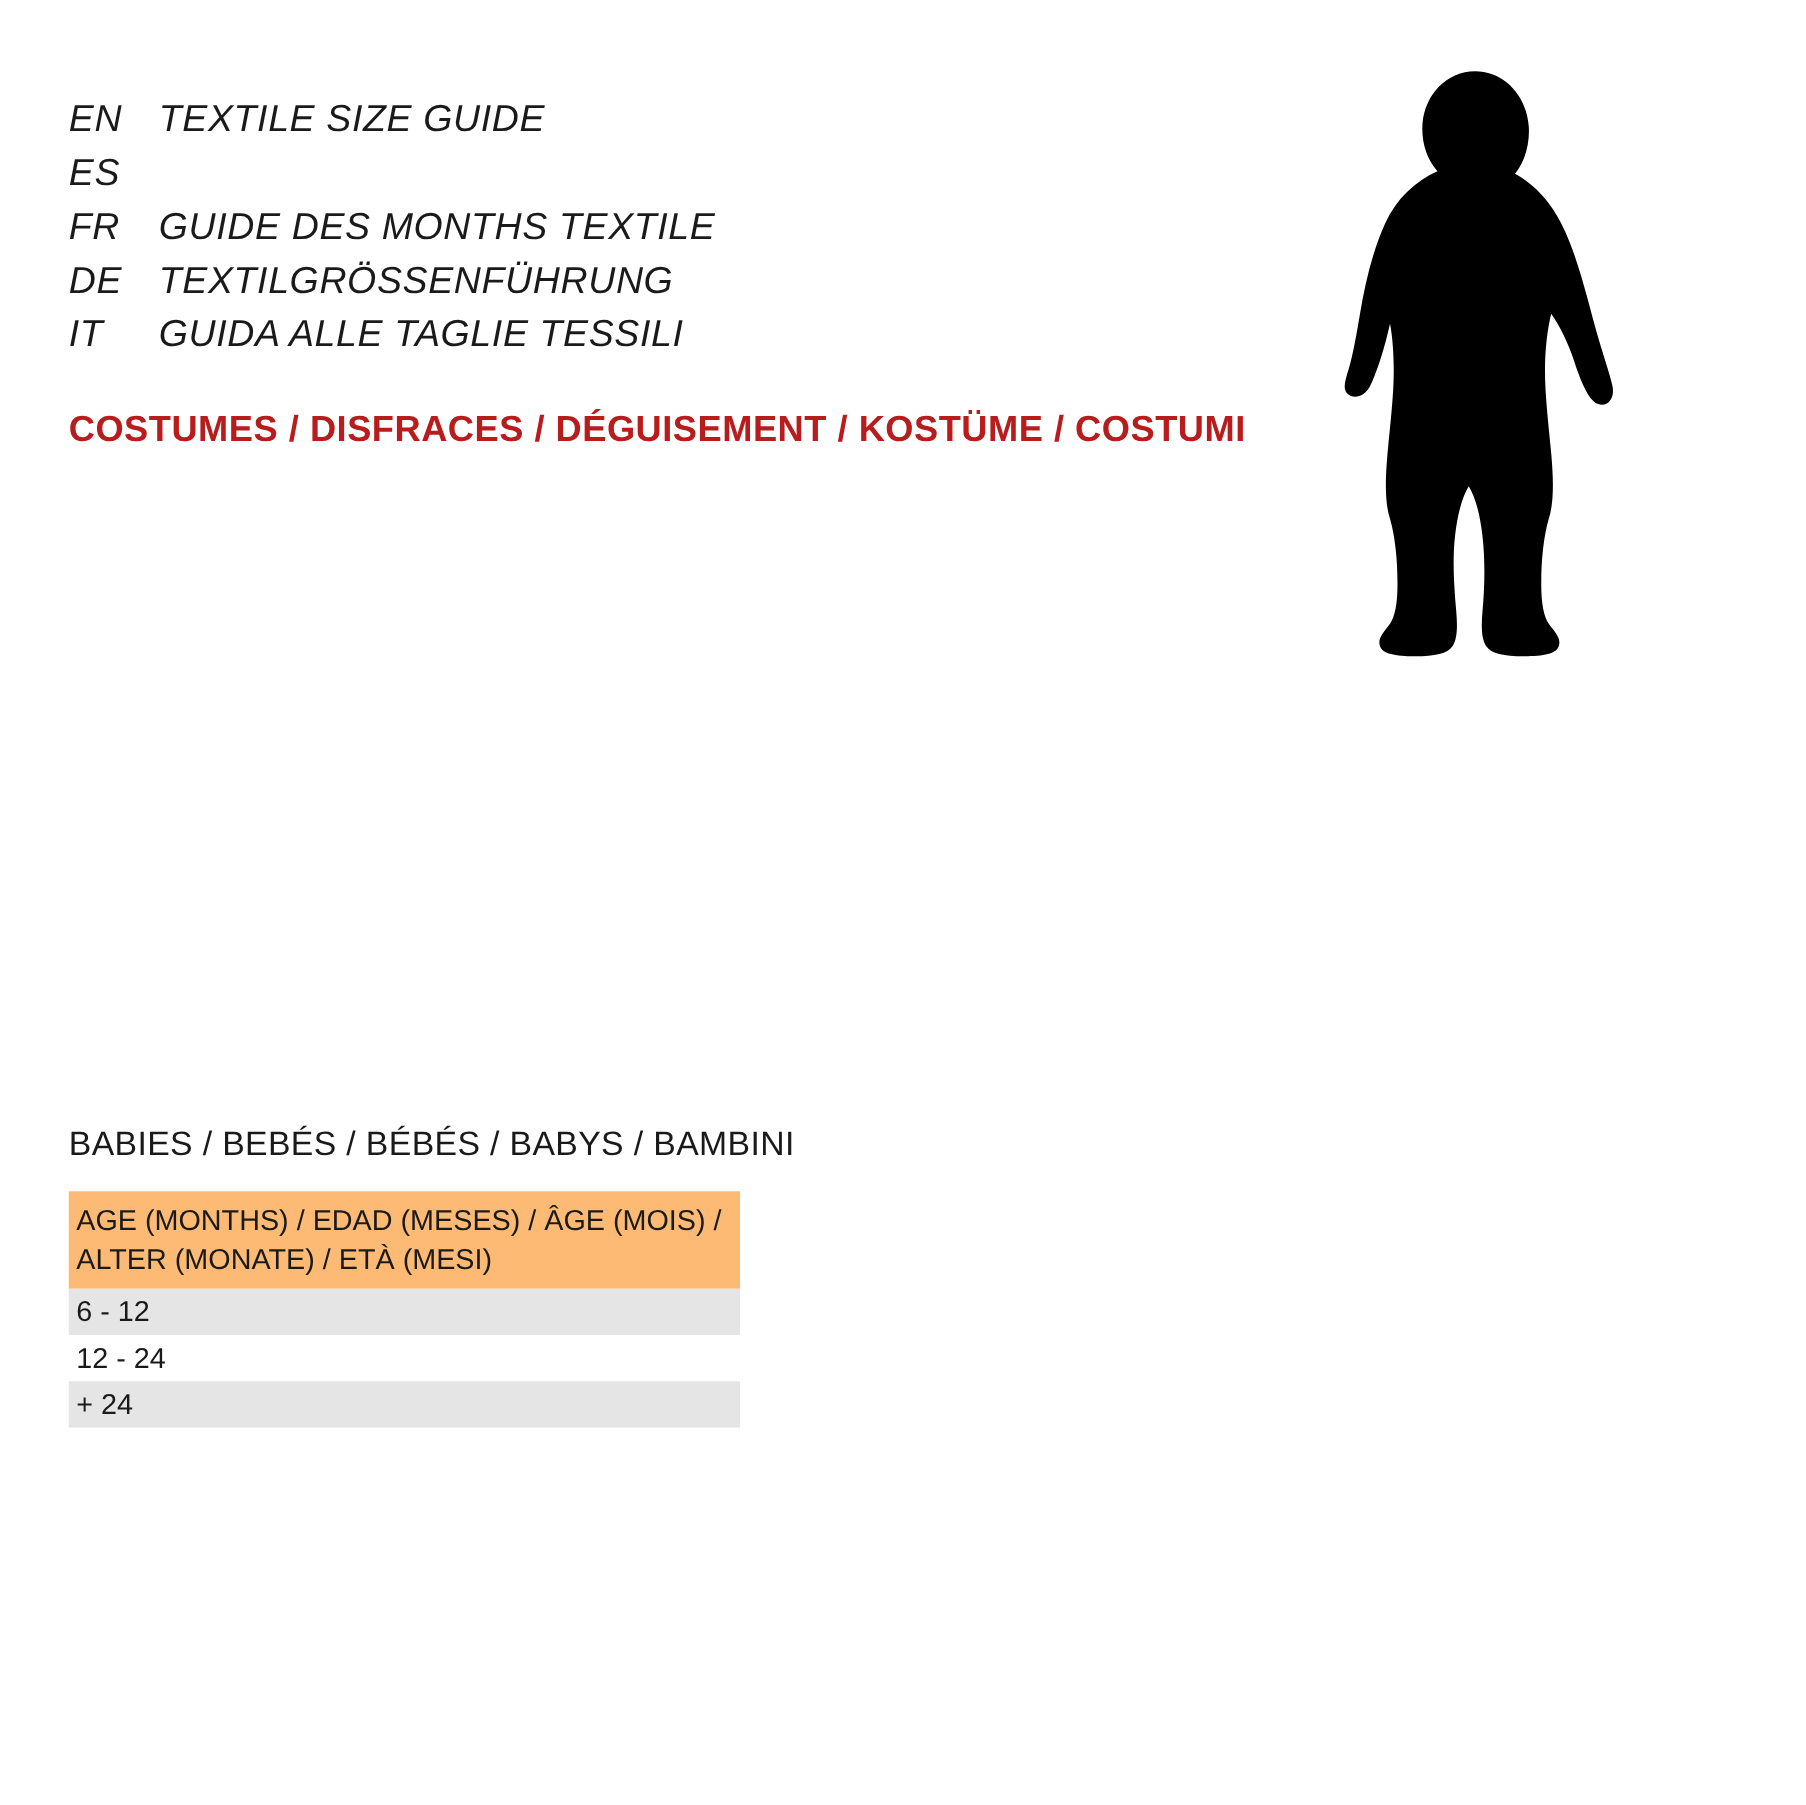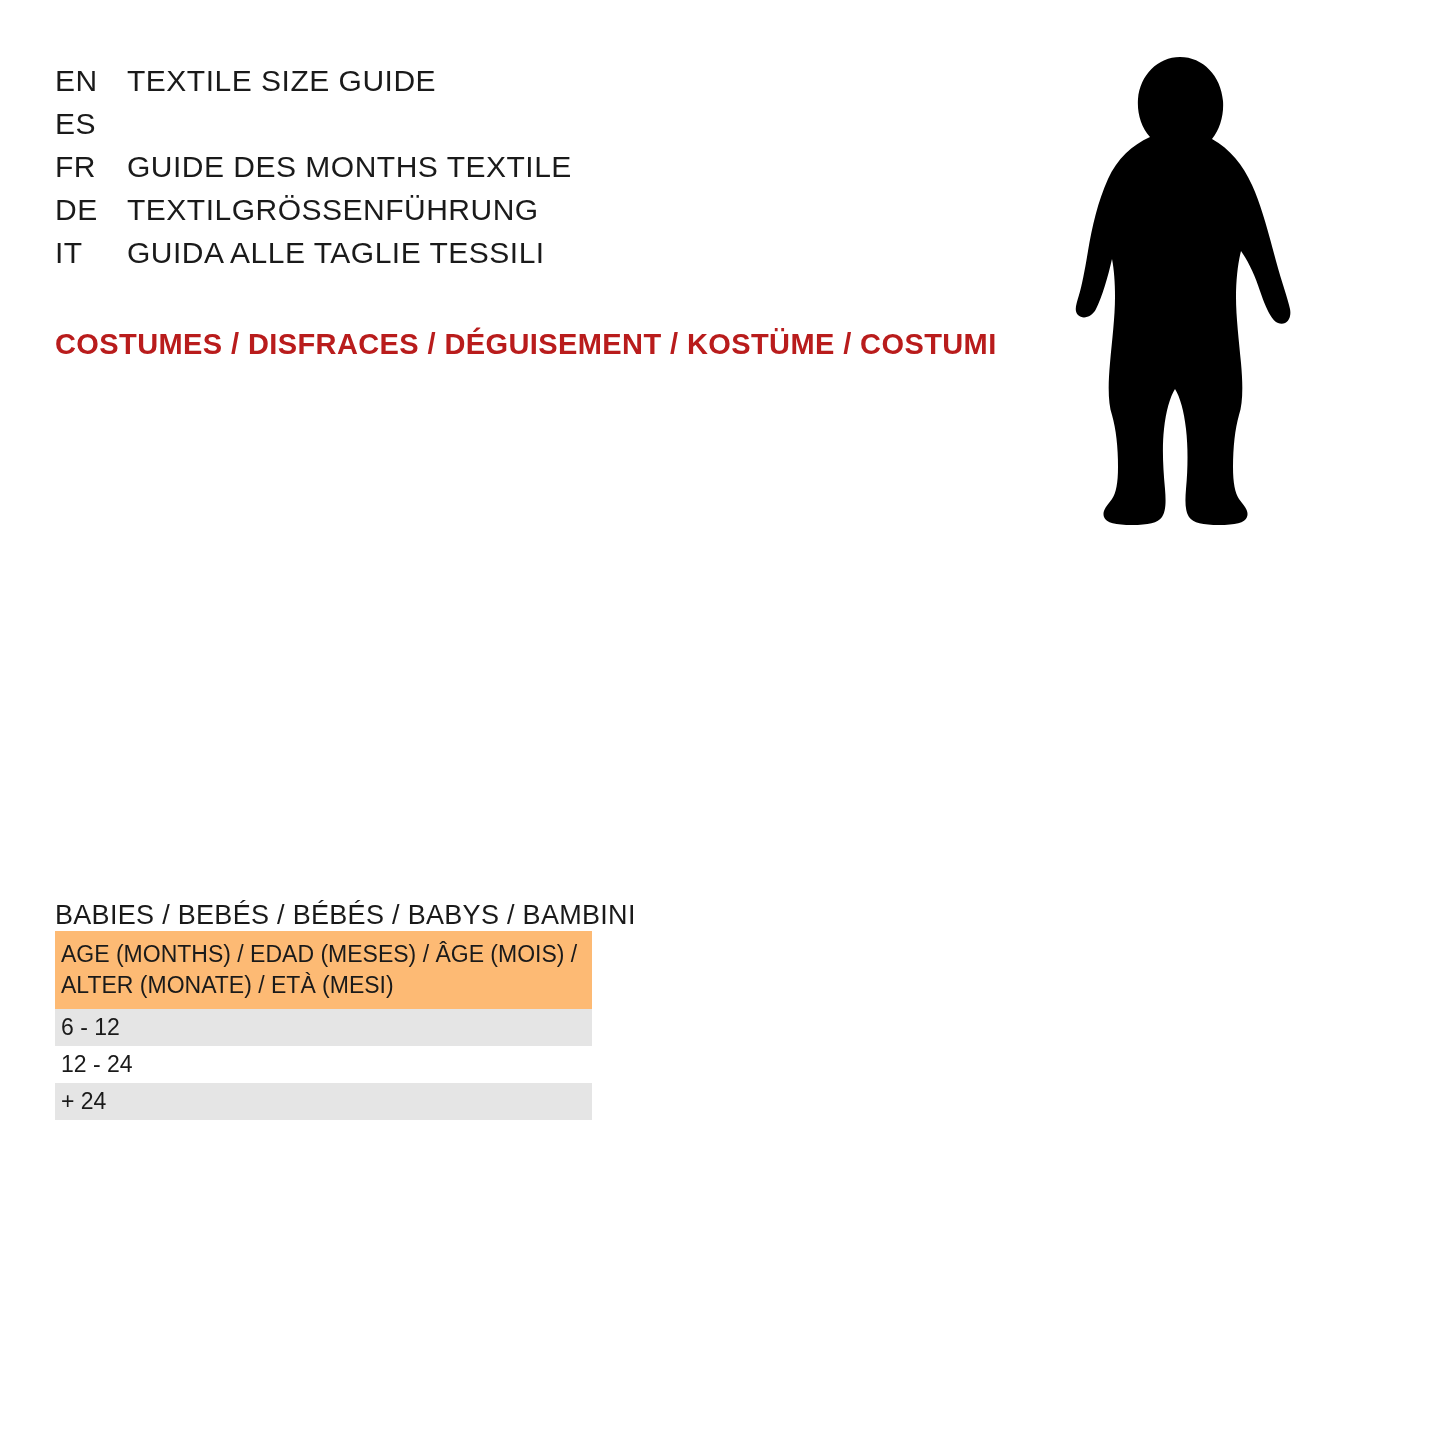--- a/index.html
+++ b/index.html
@@ -13,21 +13,22 @@
     position: relative;
     font-family: "Liberation Sans", sans-serif;
     color: #1a1a1a;
     overflow: hidden;
   }
 
   
   .lang-block {
     position: absolute;
     left: 55px;
-    top: 64px;
+    top: 79px;
+    font-style: italic;
   }
   .lang-row {
     display: flex;
     align-items: baseline;
     height: 43px;
   }
   .lang-code {
     width: 72px;
     font-size: 30px;
     letter-spacing: 0.5px;
@@ -70,20 +71,21 @@
   .table-section {
     position: absolute;
     left: 55px;
     top: 900px;
     width: 540px;
   }
   .table-title {
     font-size: 27px;
     letter-spacing: 0.3px;
     color: #1a1a1a;
+    margin-bottom: 22px;
     white-space: nowrap;
   }
   table.size-table {
     border-collapse: collapse;
     width: 537px;
     table-layout: fixed;
   }
   table.size-table th {
     background: #fdba74;
     text-align: left;

